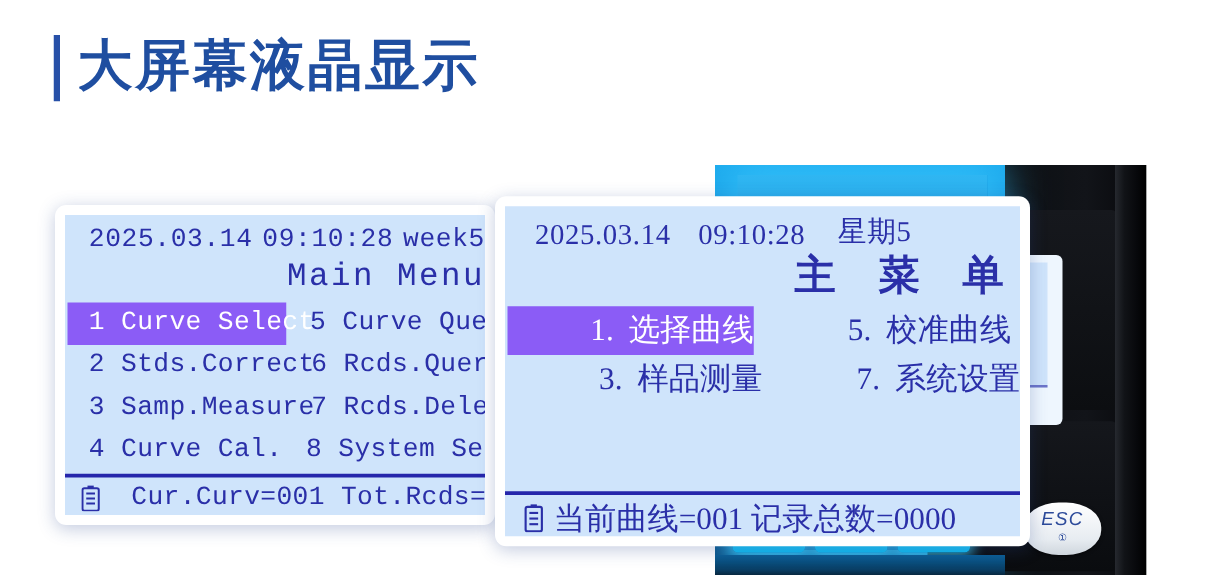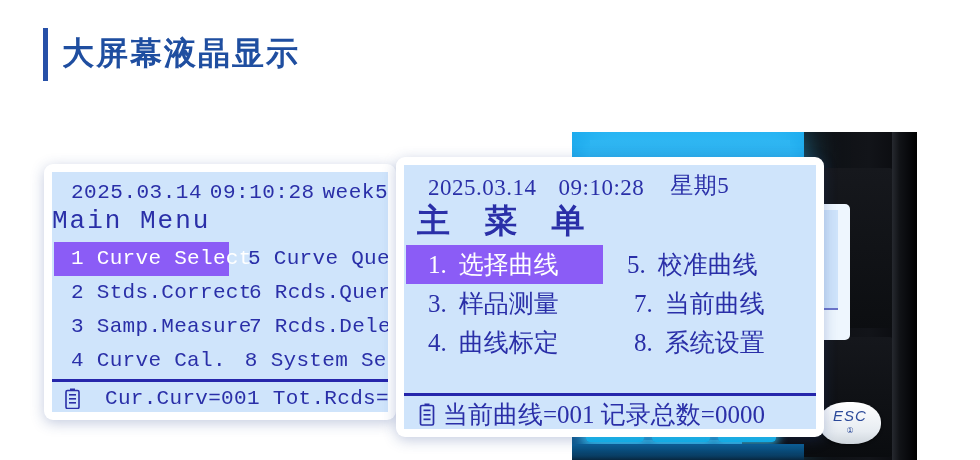--- a/index.html
+++ b/index.html
@@ -98,21 +98,21 @@
     background:linear-gradient(90deg,#26292f 0%,#111317 30%,#07080b 70%,#000 100%);
   }
 
   
   .accent-bar{
     position:absolute; left:43px; top:28px; width:5px; height:53px;
     background:#2750a8;
   }
   .headline{
     position:absolute; left:62px; top:26px;
-    font-size:32px; font-weight:bold; color:#1f4ea0;
+    font-size:44px; font-weight:bold; color:#1f4ea0;
     letter-spacing:2px; line-height:54px; white-space:nowrap;
   }
   .subline{
     position:absolute; left:62px; top:87px;
     font-size:20px; color:#2a4e96; letter-spacing:.5px;
     line-height:26px; white-space:nowrap;
   }
 
   
   .lcd{
@@ -130,21 +130,21 @@
     color:#2a2fa8;
   }
   .lcd-en{ left:44px; top:164px; width:352px; height:256px; }
   .lcd-cn{ left:396px; top:157px; width:428px; height:280px; }
 
   .lcd-statusbar{
     position:absolute;left:0;right:0;
     display:flex;align-items:flex-end;white-space:nowrap;
   }
   .lcd-title{
-    position:absolute;left:0;right:0;text-align:left;white-space:nowrap;
+    position:absolute;left:0;right:0;text-align:right;white-space:nowrap;
   }
   .lcd-menu{position:absolute;left:0;right:0;}
   .menu-row{display:flex;white-space:nowrap;}
   .menu-cell{position:relative;white-space:nowrap;}
   .menu-cell.sel{background:#8b5cf6;color:#ffffff;}
   .lcd-rule{position:absolute;left:0;right:0;height:3px;background:#2626ab;}
   .lcd-footer{position:absolute;left:0;right:0;display:flex;align-items:center;white-space:nowrap;}
 
   
   .lcd-en .lcd-inner{font-family:"Liberation Mono","DejaVu Sans Mono",monospace;}
@@ -156,21 +156,21 @@
   .lcd-en .menu-cell.sel{width:175px;padding-left:17px;margin-left:2px;}
   .lcd-en .lcd-rule{top:207px;}
   .lcd-en .lcd-footer{top:212px;height:28px;font-size:21px;padding-left:13px;}
   .lcd-en .footer-text{margin-left:25px;letter-spacing:.3px;}
 
   
   .lcd-cn .lcd-inner{font-family:"Liberation Serif","DejaVu Serif",serif;}
   .lcd-cn .lcd-statusbar{top:6px;height:30px;font-size:23px;letter-spacing:.5px;padding-left:24px;}
   .lcd-cn .lcd-title{top:36px;height:40px;font-size:33px;letter-spacing:13px;line-height:40px;font-weight:bold;text-indent:13px;}
   .lcd-cn .lcd-menu{top:80px;}
-  .lcd-cn .menu-row{height:39px;line-height:39px;font-size:25px;}
+  .lcd-cn .menu-row{height:39px;line-height:39px;font-size:25px;text-align:right;}
   .lcd-cn .menu-cell{width:206px;padding-left:24px;box-sizing:border-box;}
   .lcd-cn .menu-cell.sel{width:197px;padding-left:22px;margin-left:2px;}
   .lcd-cn .menu-cell .num{margin-right:12px;}
   .lcd-cn .lcd-rule{top:228px;}
   .lcd-cn .lcd-footer{top:234px;height:30px;font-size:25px;padding-left:15px;}
   .lcd-cn .footer-text{margin-left:8px;}
 
   
   .battery{position:relative;display:inline-block;}
   .battery svg{display:block;}
@@ -294,29 +294,21 @@
           </div>
           <div class="menu-cell">
             <span class="num">5.</span><span>校准曲线</span>
           </div>
         </div>
         <div class="menu-row">
           <div class="menu-cell">
             <span class="num">3.</span><span>样品测量</span>
           </div>
           <div class="menu-cell">
-            <span class="num">7.</span><span>当前曲线</span>
-          </div>
-        </div>
-        <div class="menu-row">
-          <div class="menu-cell">
-            <span class="num">4.</span><span>曲线标定</span>
-          </div>
-          <div class="menu-cell">
-            <span class="num">8.</span><span>系统设置</span>
+            <span class="num">7.</span><span>系统设置</span>
           </div>
         </div>
       </div>
 
       <div class="lcd-rule"></div>
 
       <div class="lcd-footer">
         <span class="battery">
           <svg width="16" height="23" viewBox="0 0 16 23">
             <rect x="5.5" y="0.5" width="5" height="2" fill="#2a2fa8"></rect>

